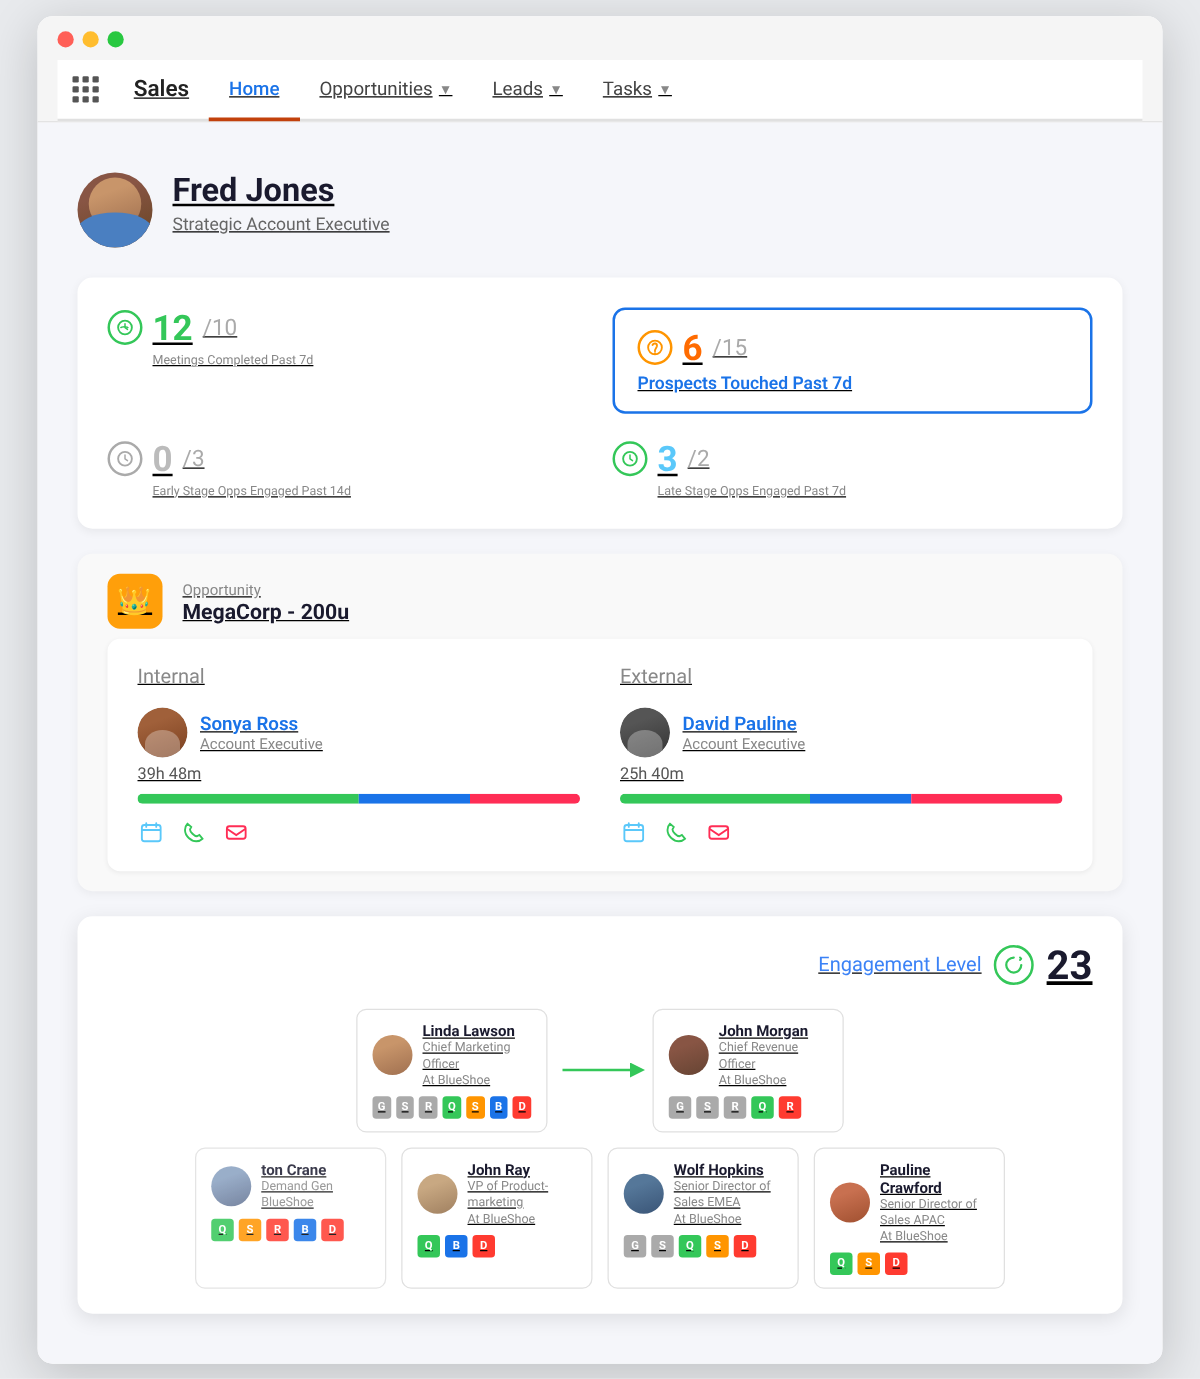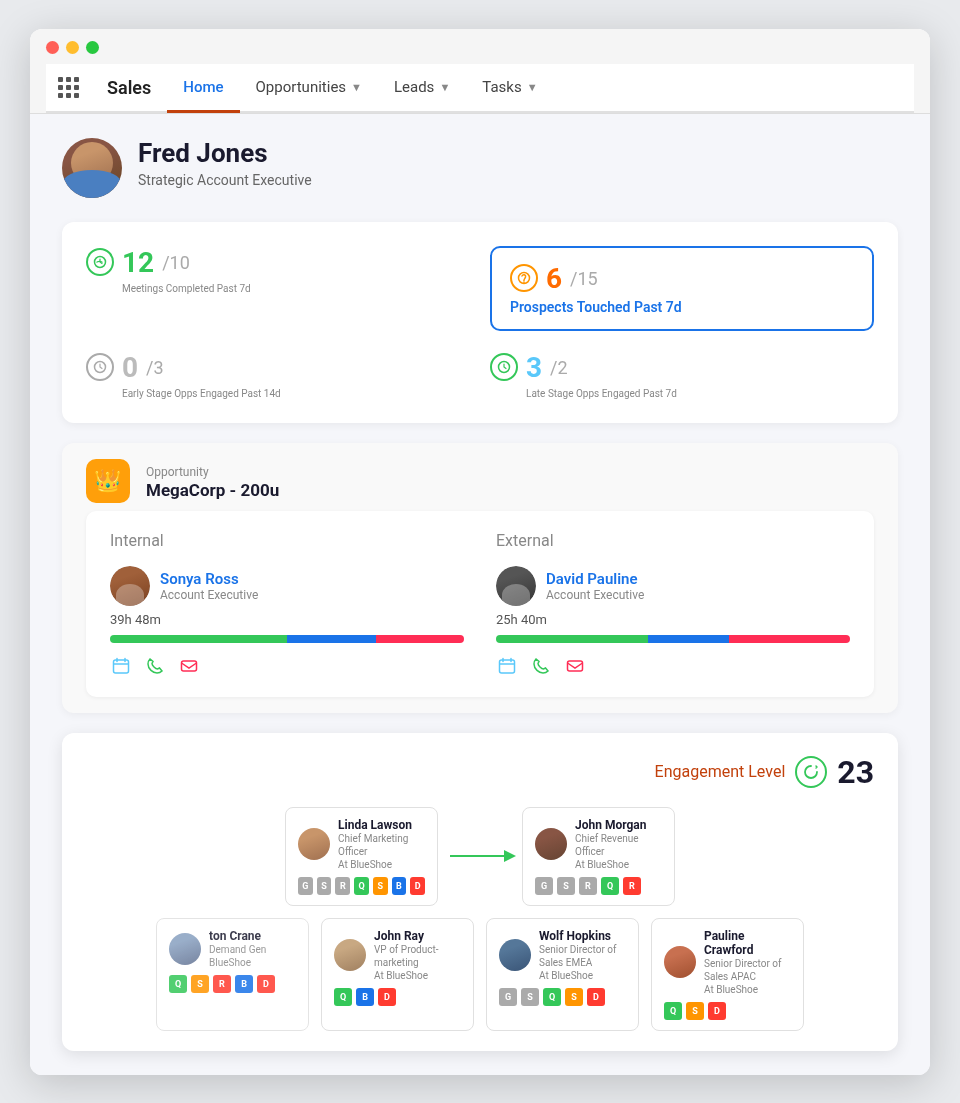--- a/index.html
+++ b/index.html
@@ -11,20 +11,21 @@
       min-height: 100vh;
       font-family: -apple-system, BlinkMacSystemFont, 'Segoe UI', Roboto, sans-serif;
     }
 
     .browser-window {
       width: 900px;
       background: #fff;
       border-radius: 12px;
       box-shadow: 0 8px 40px rgba(0,0,0,0.18);
       overflow: hidden;
+      text-decoration: underline;
     }
 
     .browser-chrome {
       background: #f5f5f5;
       padding: 12px 16px 0;
       border-bottom: 1px solid #ddd;
     }
 
     .browser-dots {
       display: flex;
@@ -93,21 +94,21 @@
     }
 
     .nav-item .chevron {
       font-size: 11px;
       color: #888;
     }
 
     
     .main-content {
       background: #f5f6fa;
-      padding: 24px 32px;
+      padding: 40px 32px;
       min-height: 900px;
     }
 
     
     .profile-section {
       display: flex;
       align-items: flex-start;
       gap: 16px;
       margin-bottom: 24px;
     }
@@ -344,21 +345,21 @@
     .engagement-header {
       display: flex;
       align-items: center;
       justify-content: flex-end;
       gap: 10px;
       margin-bottom: 16px;
     }
 
     .engagement-label {
       font-size: 16px;
-      color: #c2410c;
+      color: #3b82f6;
     }
 
     .engagement-num {
       font-size: 32px;
       font-weight: 700;
       color: #1a1a2e;
     }
 
     .engagement-icon {
       width: 32px;

